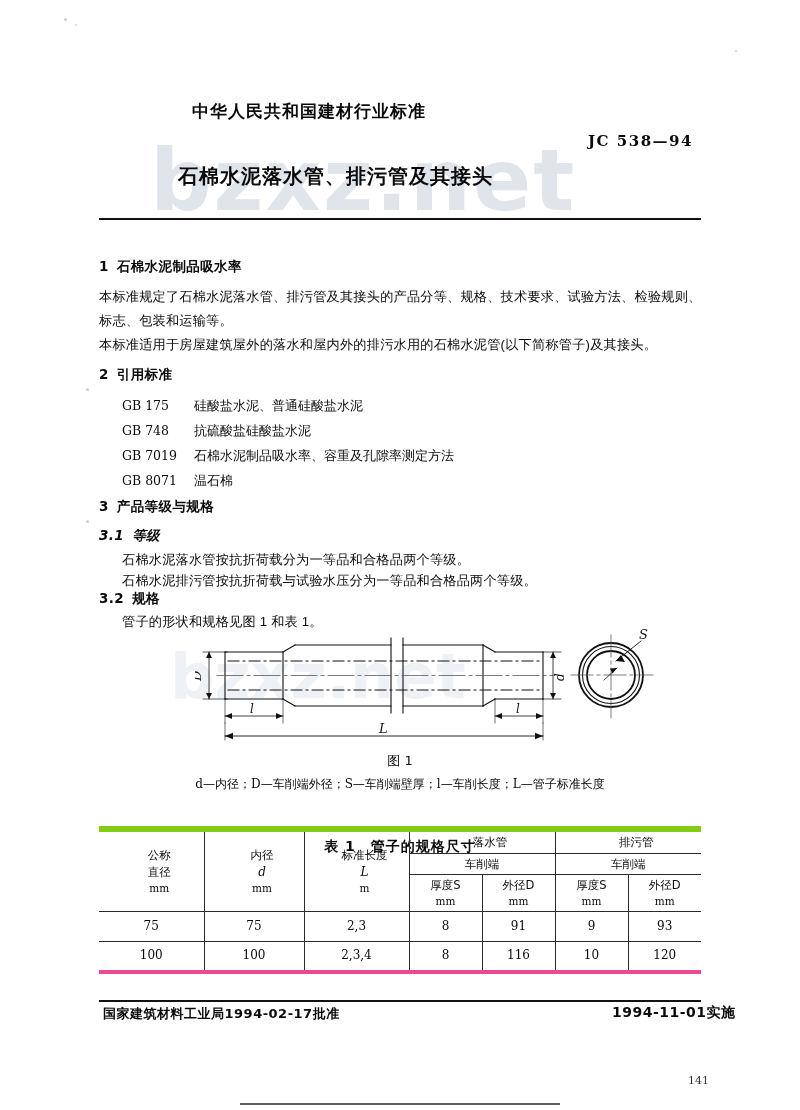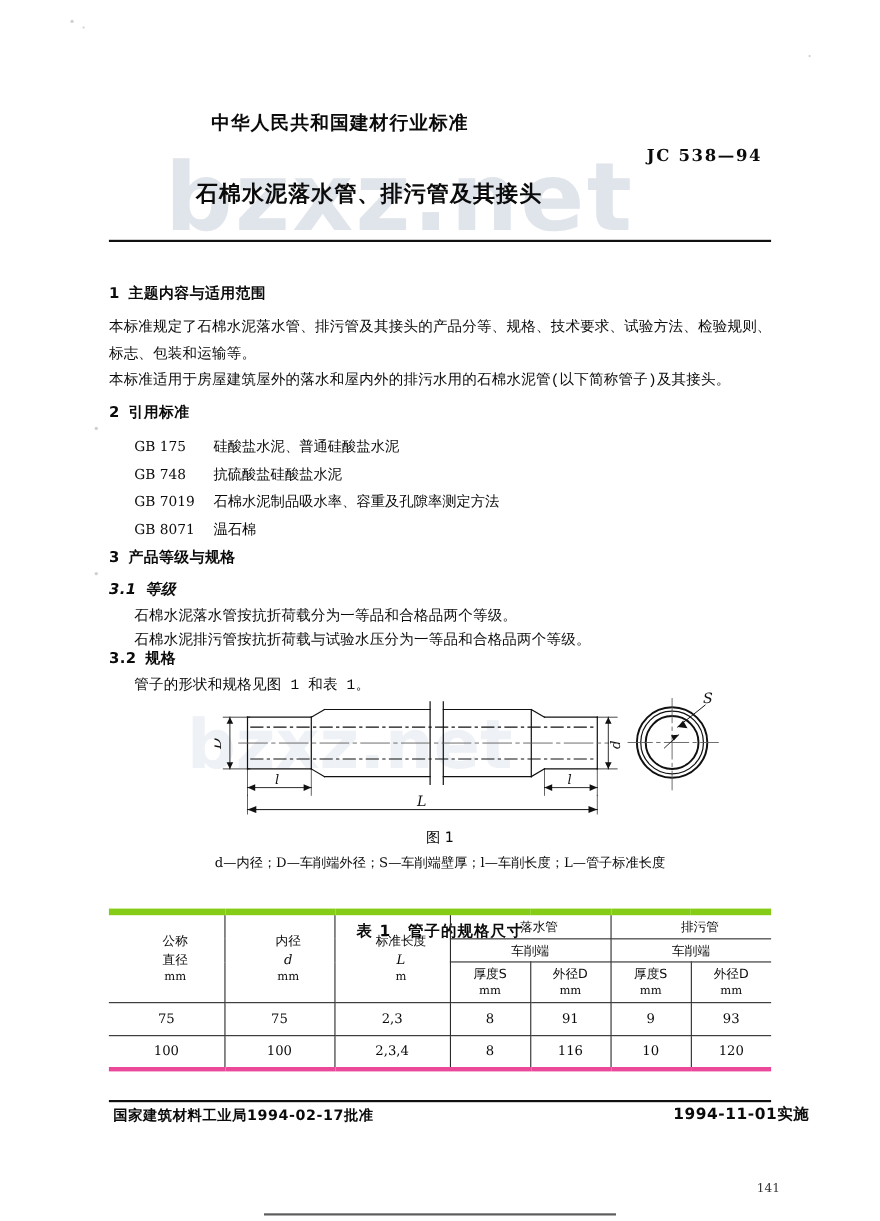--- a/index.html
+++ b/index.html
@@ -88,21 +88,21 @@
     font-weight: bold;
     letter-spacing: 0.4px;
     white-space: nowrap;
   }
   .sec-h .num { font-family: "DejaVu Sans", sans-serif; font-weight: bold; margin-right: 8px; }
   .para {
     position: absolute;
     font-size: 13.2px;
     letter-spacing: 0.2px;
     white-space: nowrap;
-    font-family: Liberation Mono, monospace;
+    font-family: Liberation Sans, sans-serif;
   }
   .refline {
     position: absolute;
     font-size: 13px;
     white-space: nowrap;
   }
   .refline .code {
     display: inline-block;
     width: 72px;
     font-family: "DejaVu Serif", "Liberation Serif", serif;
@@ -232,21 +232,21 @@
   <div class="scan-line"></div>
 
   <div class="content">
 
     <div class="std-org">中华人民共和国建材行业标准</div>
     <div class="std-code">JC 538—94</div>
     <div class="doc-title">石棉水泥落水管、排污管及其接头</div>
     <div class="rule-top"></div>
 
     <div class="sec-h" style="left:99px;top:258px;">
-      <span class="num">1</span><span>主题内容与适用范围</span>
+      <span class="num">1</span><span>石棉水泥制品吸水率</span>
     </div>
     <div class="para" style="left:99px;top:288px;">本标准规定了石棉水泥落水管、排污管及其接头的产品分等、规格、技术要求、试验方法、检验规则、</div>
     <div class="para" style="left:99px;top:312px;">标志、包装和运输等。</div>
     <div class="para" style="left:99px;top:336px;">本标准适用于房屋建筑屋外的落水和屋内外的排污水用的石棉水泥管(以下简称管子)及其接头。</div>
 
     <div class="sec-h" style="left:99px;top:366px;">
       <span class="num">2</span><span>引用标准</span>
     </div>
 
     <div class="refline" style="left:122px;top:397px;">

